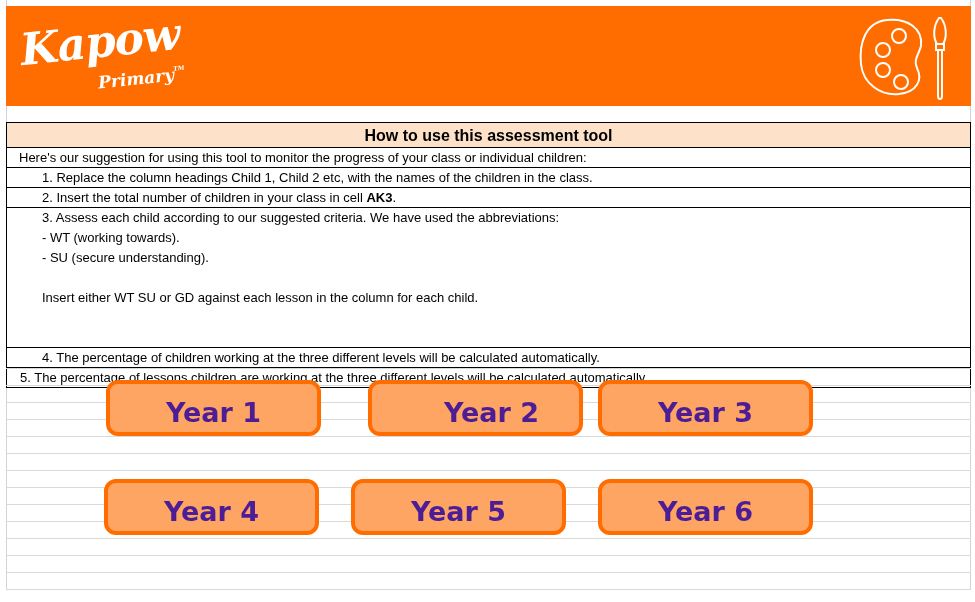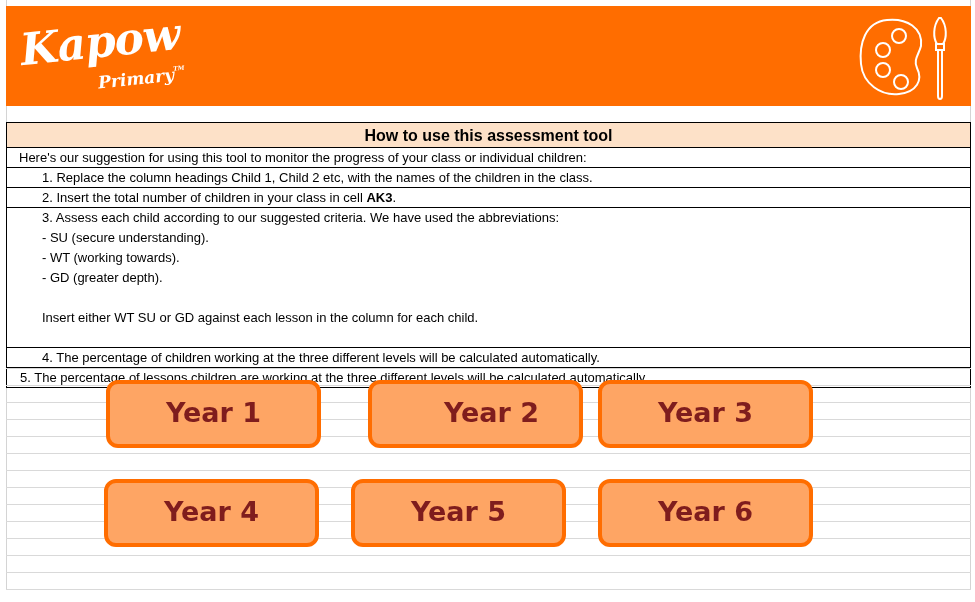--- a/index.html
+++ b/index.html
@@ -37,23 +37,23 @@
       border: 1px solid #000; border-top: none; box-sizing: border-box;
       font-size: 13px; color: #000; line-height: 20px; padding-left: 12px; background: #fff;
     }
     .row.indent { padding-left: 35px; }
     .row.tall { padding-top: 0; }
     .row.tall .line { height: 20px; }
     .sheet-lines { position: absolute; left: 6px; top: 352px; width: 965px; height: 240px; }
     .gl { position: absolute; left: 0; width: 965px; height: 1px; background: #d9d9d9; }
 
     .year-btn {
-      position: absolute; width: 215px; height: 68px; box-sizing: border-box;
+      position: absolute; width: 215px; height: 56px; box-sizing: border-box;
       background: #fea564; border: 4px solid #ff6d00; border-radius: 12px;
-      color: #7f1d1d; font-weight: bold; font-size: 27px; text-align: center; line-height: 58px;
+      color: #4c1d95; font-weight: bold; font-size: 27px; text-align: center; line-height: 58px;
       cursor: pointer; font-family: "DejaVu Sans", sans-serif;
     }
   </style>
 </head>
 <body>
 
 <div class="left-border"></div>
 <div class="right-border"></div>
 
 <div class="header">
@@ -77,23 +77,22 @@
   </div>
 </div>
 
 <div class="table">
   <div class="title-row">How to use this assessment tool</div>
   <div class="row" style="height:20px">Here's our suggestion for using this tool to monitor the progress of your class or individual children:</div>
   <div class="row indent" style="height:20px">1. Replace the column headings Child 1, Child 2 etc, with the names of the children in the class.</div>
   <div class="row indent" style="height:20px"><span>2.  Insert the total number of children in your class in cell </span><b>AK3</b><span>.</span></div>
   <div class="row indent tall" style="height:140px">
     <div class="line">3.  Assess each child according to our suggested criteria.  We have used the abbreviations:</div>
+    <div class="line">- WT (working towards).</div>
     <div class="line">- SU (secure understanding).</div>
-    <div class="line">- WT (working towards).</div>
-    <div class="line">- GD (greater depth).</div>
     <div class="line"></div>
     <div class="line">Insert either WT SU or GD against each lesson in the column for each child.</div>
   </div>
   <div class="row indent" style="height:20px">4.  The percentage of children working at the three different levels will be calculated automatically.</div>
   <div class="row" style="height:20px;padding-left:13px">5. The percentage of lessons children are working at the three different levels will  be calculated automatically.</div>
 </div>
 
 <div class="sheet-lines">
   <div class="gl" style="top:16px"></div>
   <div class="gl" style="top:33px"></div>

